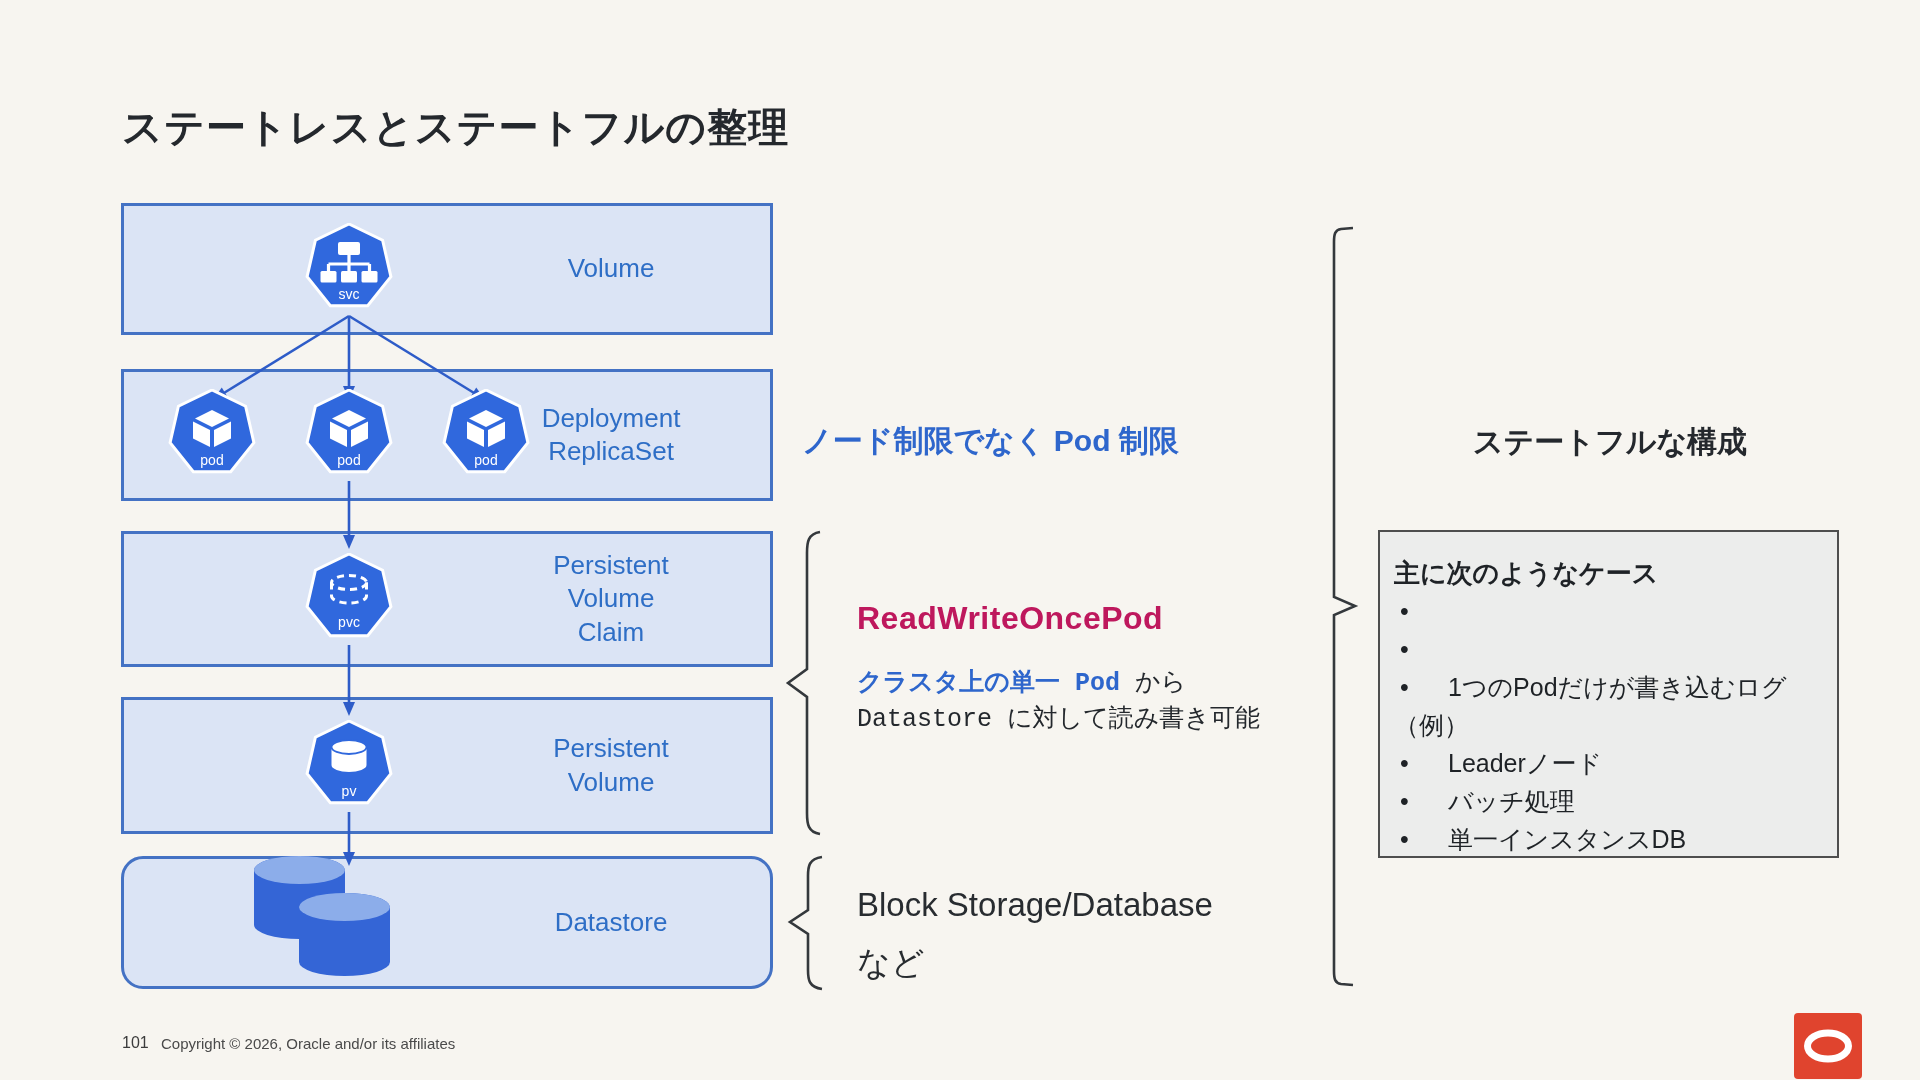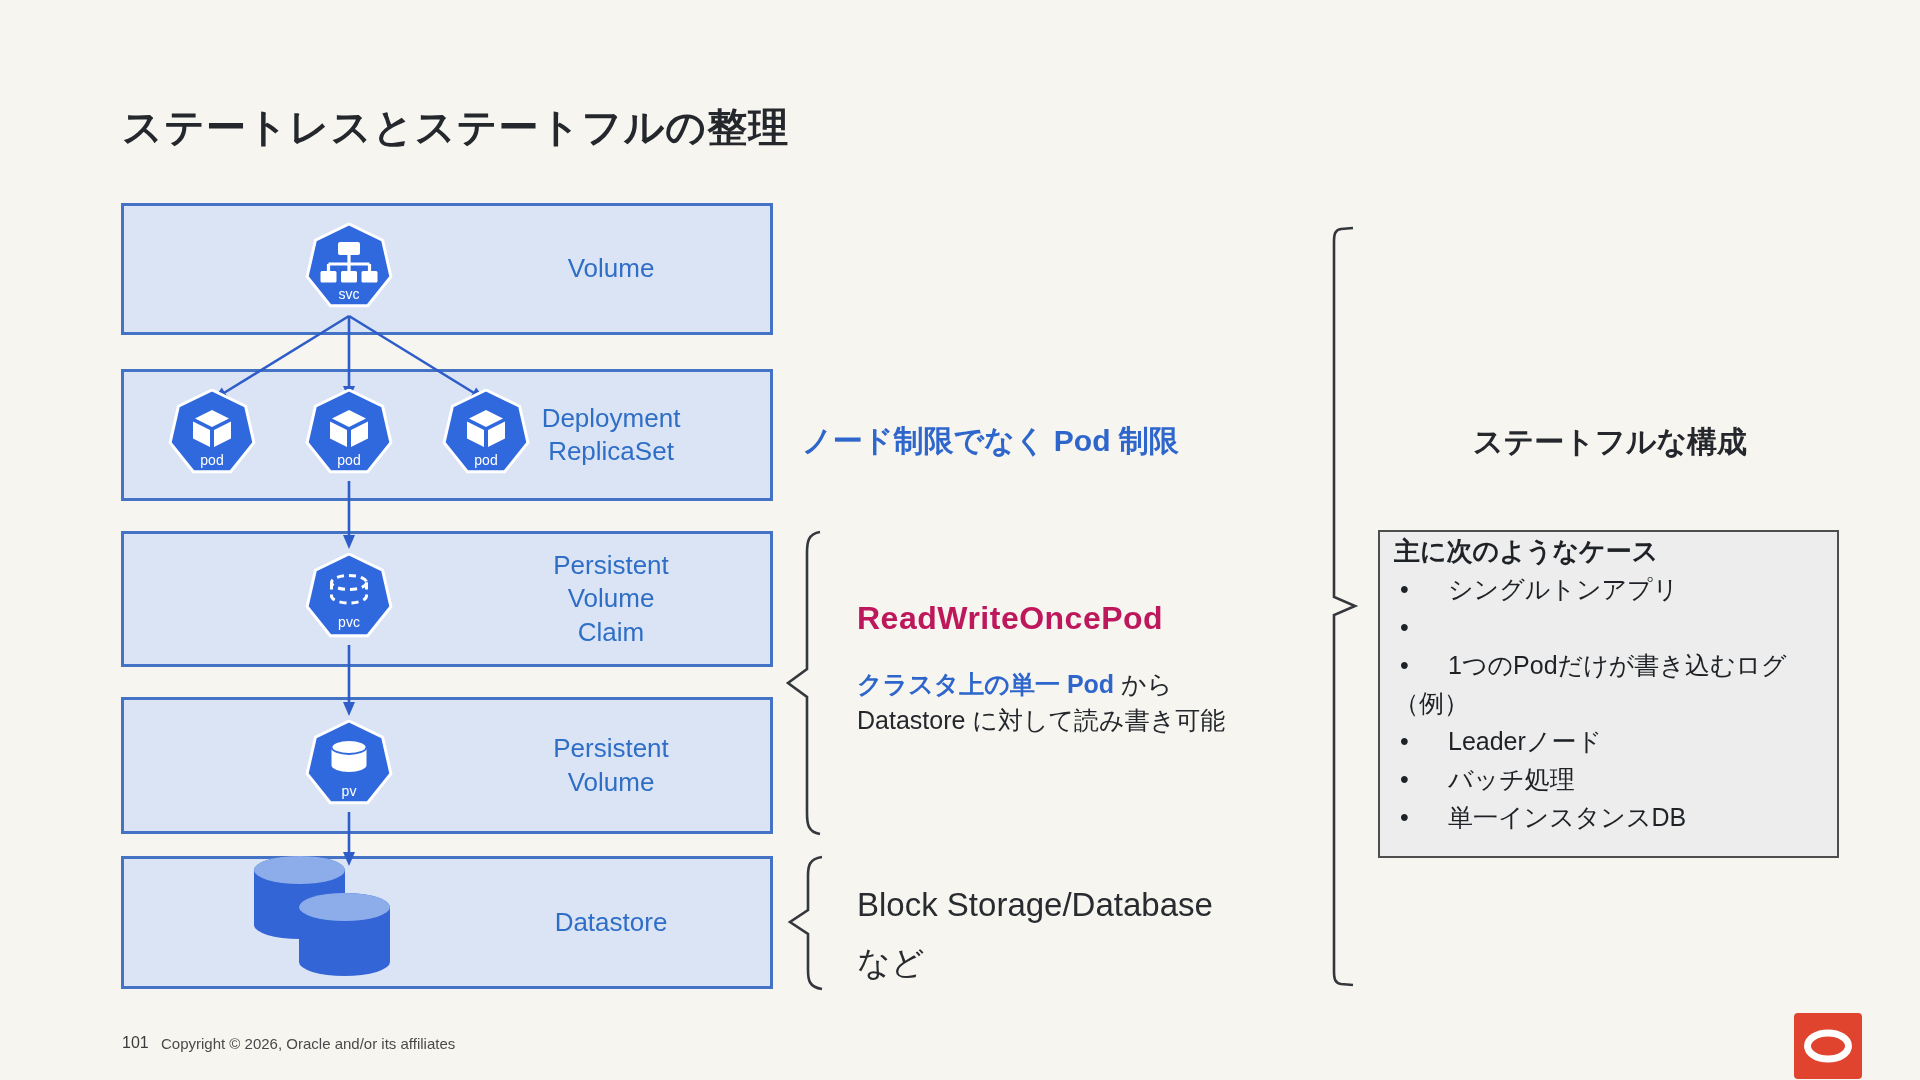--- a/index.html
+++ b/index.html
@@ -26,21 +26,21 @@
   .dbox-label{
     position:absolute;right:6px;top:0;bottom:0;width:306px;
     display:flex;align-items:center;justify-content:center;
     color:#2e6ec6;font-size:26px;line-height:1.28;text-align:center;
     white-space:pre-line;
   }
   #box-service{top:203px;height:132px;}
   #box-deployment{top:369px;height:132px;}
   #box-pvc{top:531px;height:136px;}
   #box-pv{top:697px;height:137px;}
-  #box-datastore{top:856px;height:133px;}
+  #box-datastore{top:856px;height:133px;border-radius:22px;}
   
   .kicon{width:94px;height:90px;}
   .kicon text{fill:#fff;font-size:14px;font-family:"Liberation Sans",sans-serif;}
   #icon-svc{left:302px;top:223px;}
   #icon-pod1{left:165px;top:389px;}
   #icon-pod2{left:302px;top:389px;}
   #icon-pod3{left:439px;top:389px;}
   #icon-pvc{left:302px;top:553px;}
   #icon-pv{left:302px;top:720px;}
   #icon-datastore{left:252px;top:855px;}
@@ -50,35 +50,35 @@
   .arrow-head{fill:#2e5cc8;}
   .brace{stroke:#34383c;stroke-width:2.6;fill:none;stroke-linejoin:miter;}
   
   .note-pod-limit{
     left:802px;top:421px;font-size:30px;font-weight:bold;color:#2e66cc;
   }
   .note-rwop-title{
     left:857px;top:600px;font-size:32px;font-weight:bold;color:#be185d;letter-spacing:.5px;
   }
   .note-rwop-desc{
-    left:857px;top:666px;font-size:25px;line-height:36px;color:#24282d;
+    left:857px;top:666px;font-size:25px;line-height:36px;color:#24282d;font-family:Liberation Mono, monospace;
   }
   .note-rwop-desc .hl{color:#2e66cc;font-weight:bold;}
   .note-storage{
     left:857px;top:876px;font-size:33px;line-height:58px;color:#282c30;white-space:pre-line;
   }
   .stateful-heading{
     left:1390px;top:422px;width:440px;text-align:center;
     font-size:30px;font-weight:bold;color:#24282d;
   }
   
   .case-box{
     left:1378px;top:530px;width:461px;height:328px;
     background:#ecedec;border:2px solid #4e4e4e;box-sizing:border-box;
-    padding:0 14px;color:#1e2226;
+    padding:22px 14px;color:#1e2226;
   }
   .case-title{font-size:26px;font-weight:bold;line-height:38px;}
   .case-row{display:flex;font-size:25px;line-height:38px;}
   .case-bullet{width:48px;padding-left:6px;}
   .case-plain{font-size:25px;line-height:38px;}
   
   .page-number{left:122px;top:1034px;font-size:16px;color:#3c3c3c;}
   .copyright{left:161px;top:1035px;font-size:15px;color:#4a4a4a;}
   .oracle-logo{
     left:1794px;top:1013px;width:68px;height:66px;
@@ -221,21 +221,20 @@
 </div>
 <div class="abs note-storage">Block Storage/Database
 など</div>
 
 <div class="abs stateful-heading">ステートフルな構成</div>
 
 <div class="abs case-box">
   <div class="case-title">主に次のようなケース</div>
   <div class="case-row">
     <span class="case-bullet">•</span>
-    <span>シングルトンアプリ</span>
   </div>
   <div class="case-row">
     <span class="case-bullet">•</span>
   </div>
   <div class="case-row">
     <span class="case-bullet">•</span>
     <span>1つのPodだけが書き込むログ</span>
   </div>
   <div class="case-plain">（例）</div>
   <div class="case-row">

